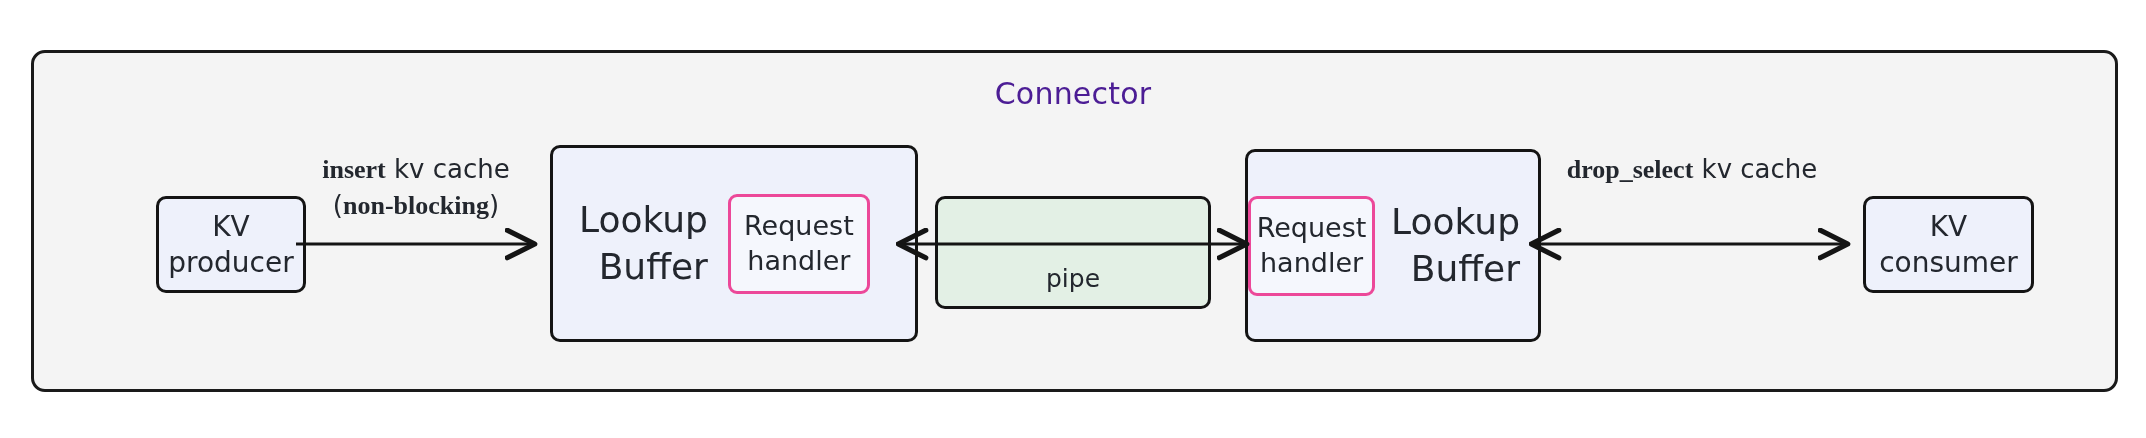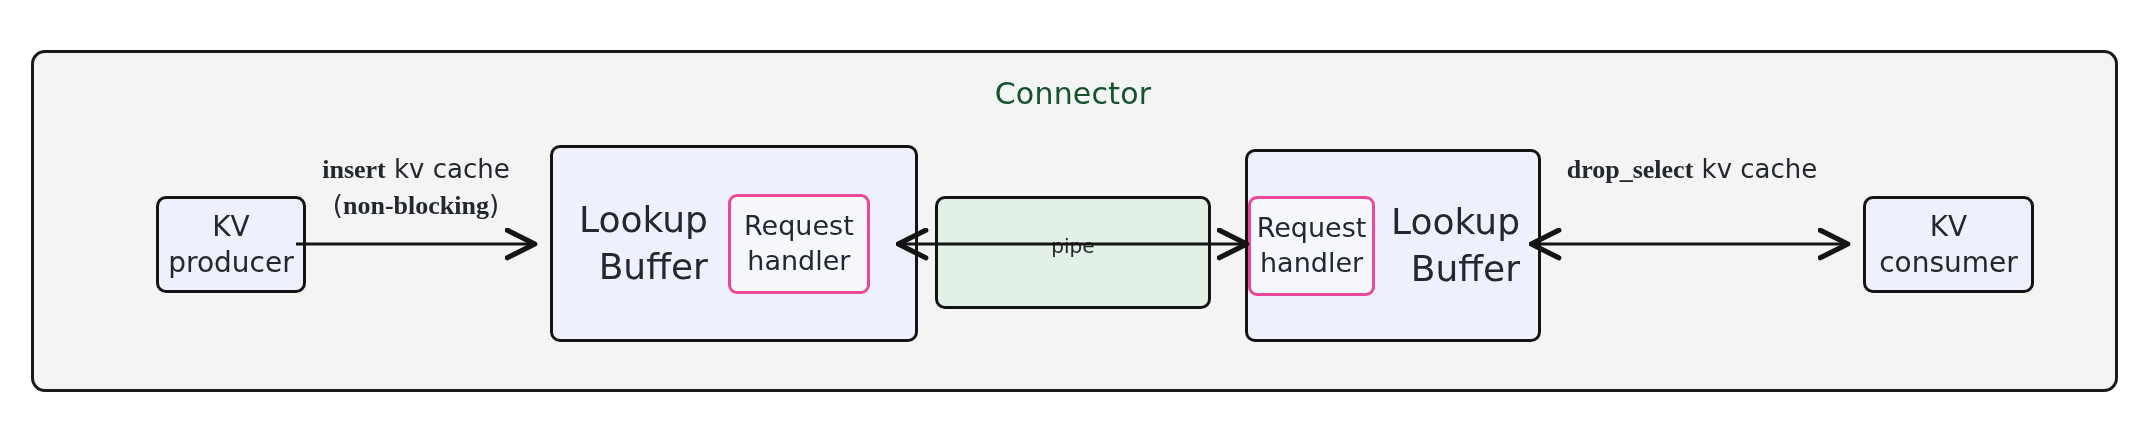--- a/index.html
+++ b/index.html
@@ -30,21 +30,21 @@
     border: 3px solid #1a1a1a;
     border-radius: 14px;
   }
   .connector-title {
     position: absolute;
     left: 0;
     top: 76px;
     width: 2146px;
     text-align: center;
     font-size: 30px;
-    color: #14532d;
+    color: #4c1d95;
     letter-spacing: 0.2px;
     white-space: nowrap;
   }
 
   
   .node {
     position: absolute;
     box-sizing: border-box;
     border: 3px solid #141414;
     border-radius: 10px;
@@ -107,22 +107,23 @@
     font-size: 27px;
     line-height: 1.26;
     color: #23272e;
     white-space: nowrap;
   }
   .lookup-left  .req-handler { margin-left: 20px; }
   .lookup-right .req-handler { margin-right: 16px; order: -1; }
 
   .pipe-box {
     left: 935px; top: 196px; width: 276px; height: 113px;
+    justify-content: flex-end;
     padding-bottom: 12px;
-    font-size: 20px;
+    font-size: 25px;
   }
 
   
   .arrow-layer {
     position: absolute;
     left: 0; top: 0;
     width: 2146px; height: 438px;
     pointer-events: none;
   }
 

